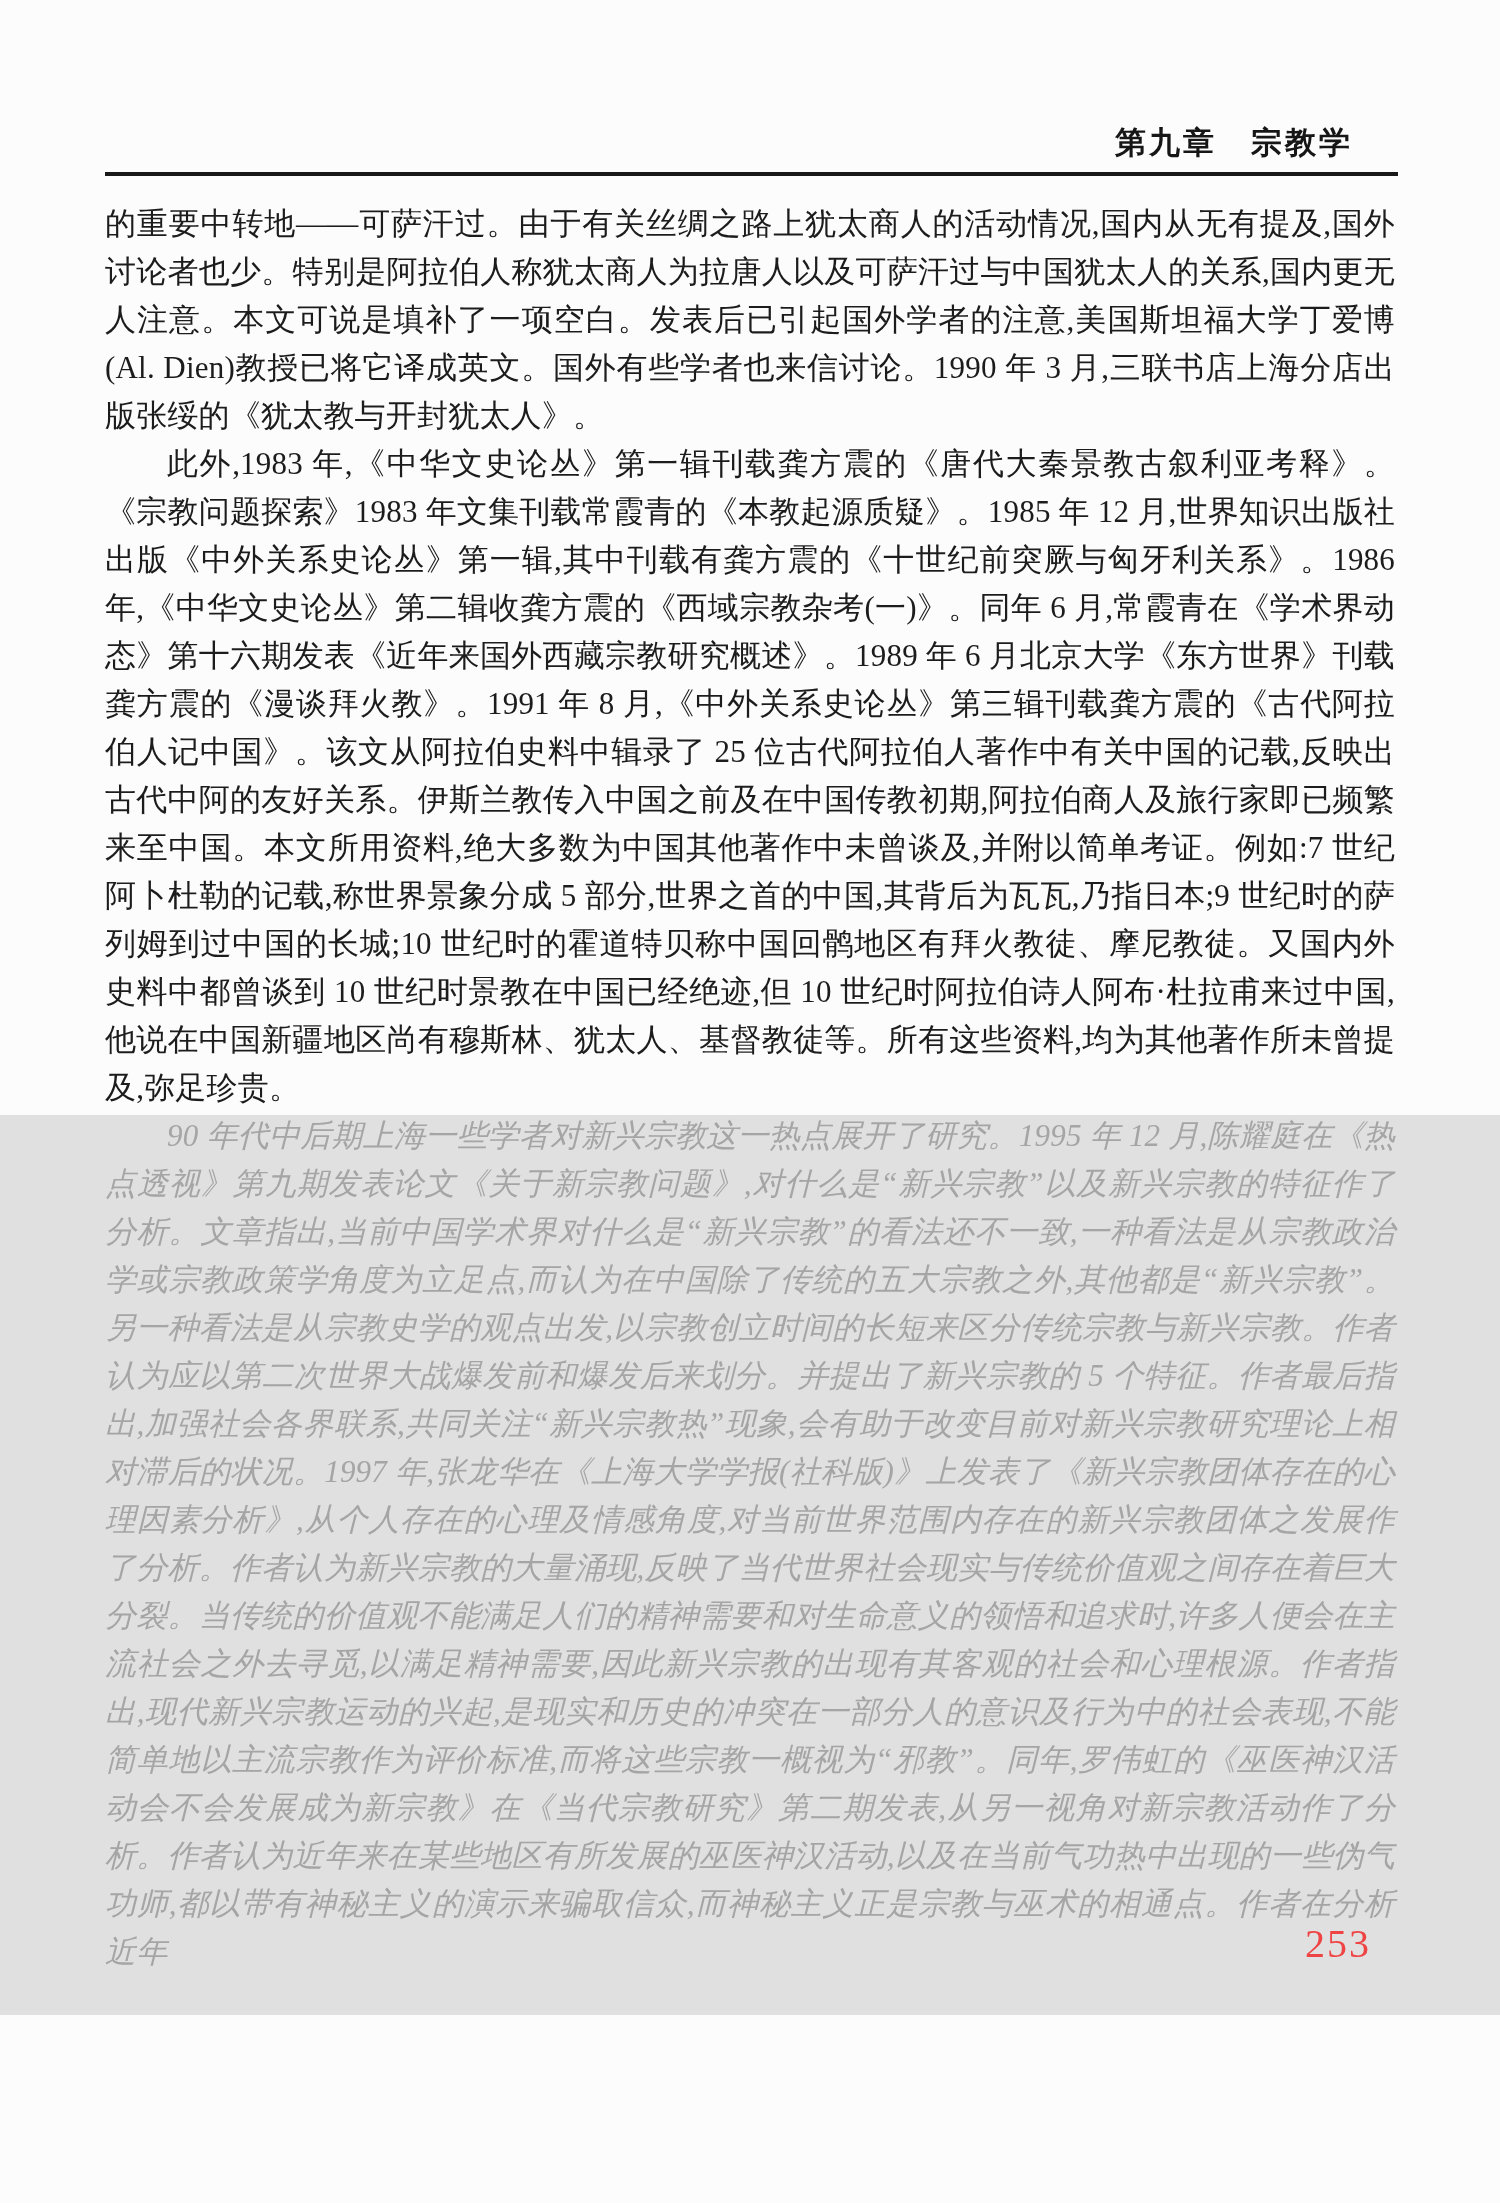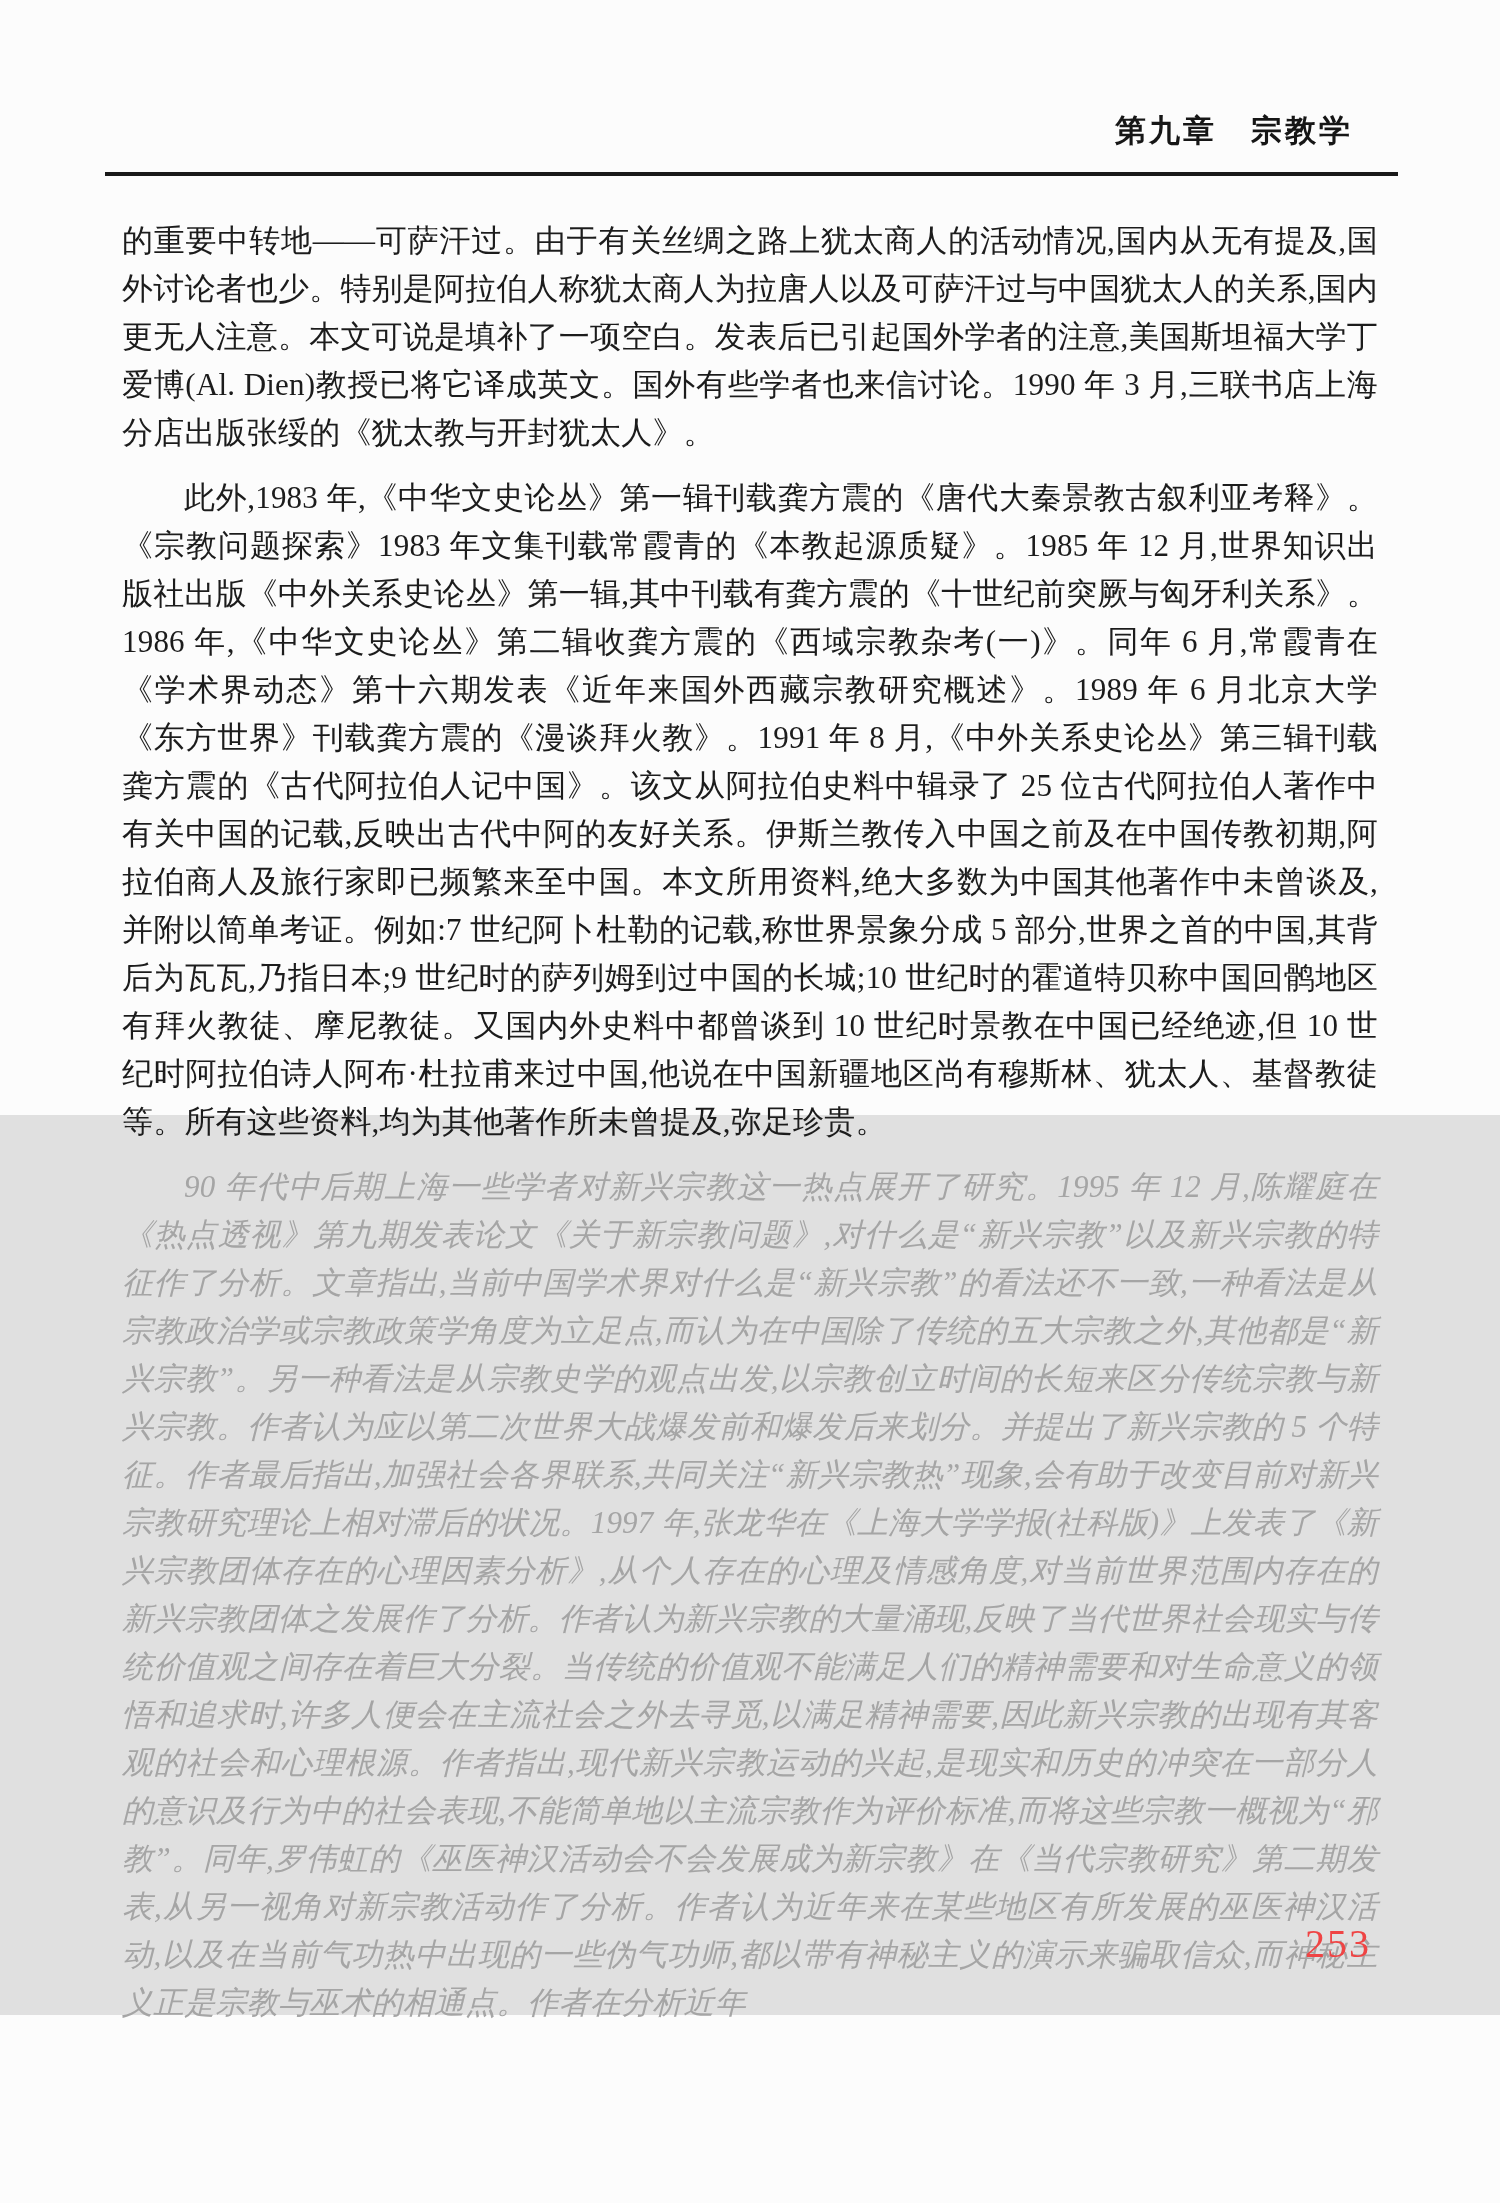--- a/index.html
+++ b/index.html
@@ -20,21 +20,21 @@
     position: absolute;
     left: 0;
     top: 1115px;
     width: 1500px;
     height: 900px;
     background: #e0e0e0;
   }
   .running-header {
     position: absolute;
     left: 105px;
-    top: 110px;
+    top: 122px;
     width: 1293px;
     text-align: right;
     padding-right: 45px;
     box-sizing: border-box;
     font-size: 31px;
     font-weight: bold;
     letter-spacing: 3px;
     color: #161616;
     white-space: pre;
   }
@@ -51,21 +51,21 @@
     left: 105px;
     top: 200px;
     width: 1290px;
     font-size: 31px;
     line-height: 48px;
     color: #1c1c1c;
     text-align: justify;
     letter-spacing: 0.2px;
   }
   .content p {
-    margin: 17px;
+    margin: 0;
     padding: 0;
   }
   .para-indent {
     text-indent: 2em;
   }
   .para-faded {
     color: #a5a5a5;
     font-style: italic;
   }
   .page-number {

